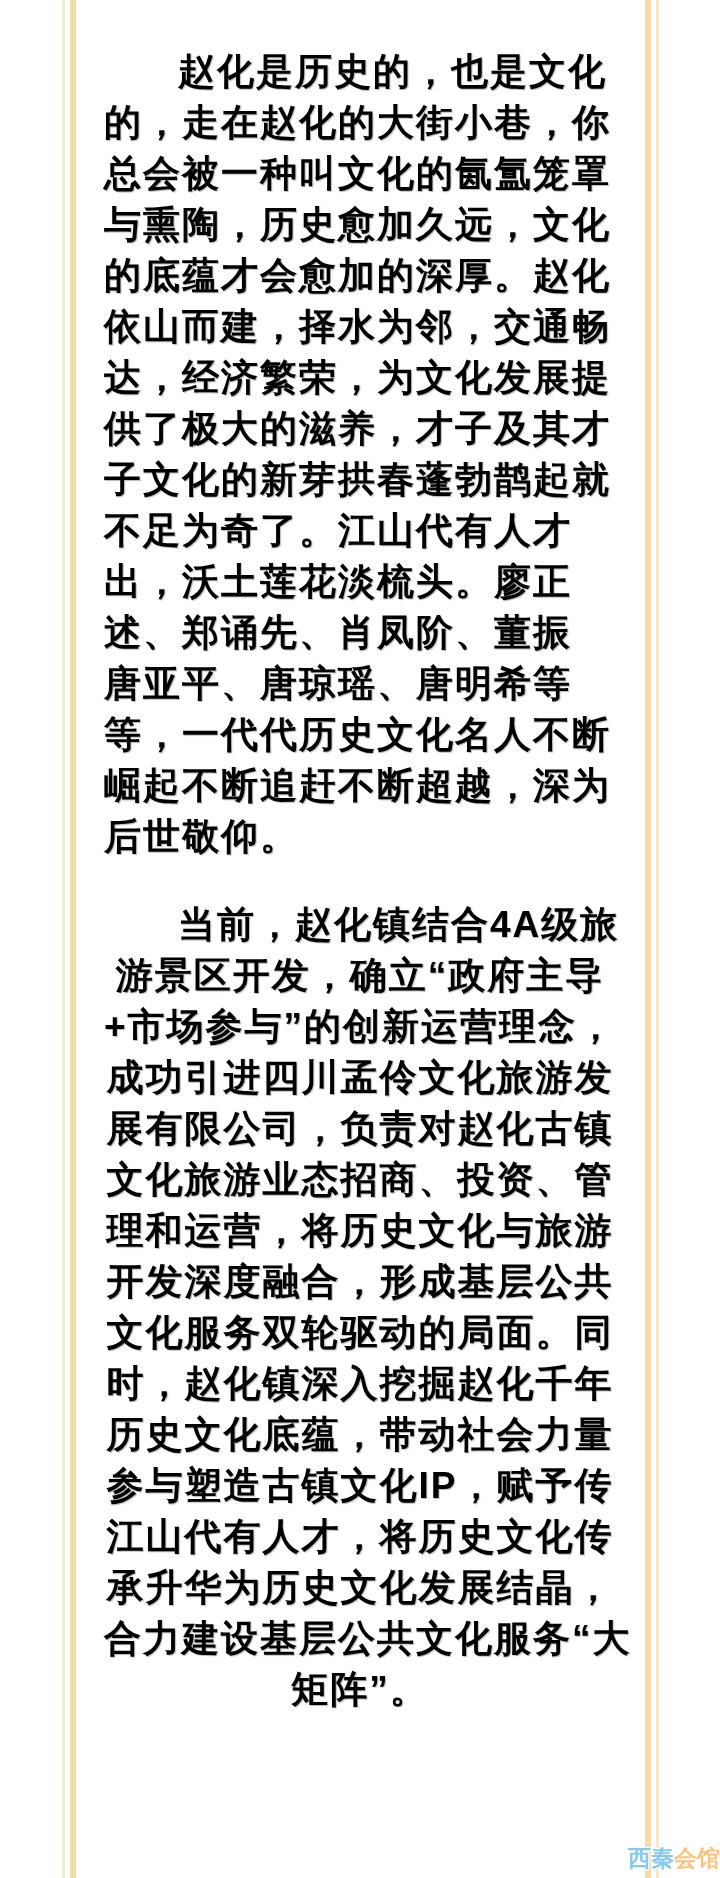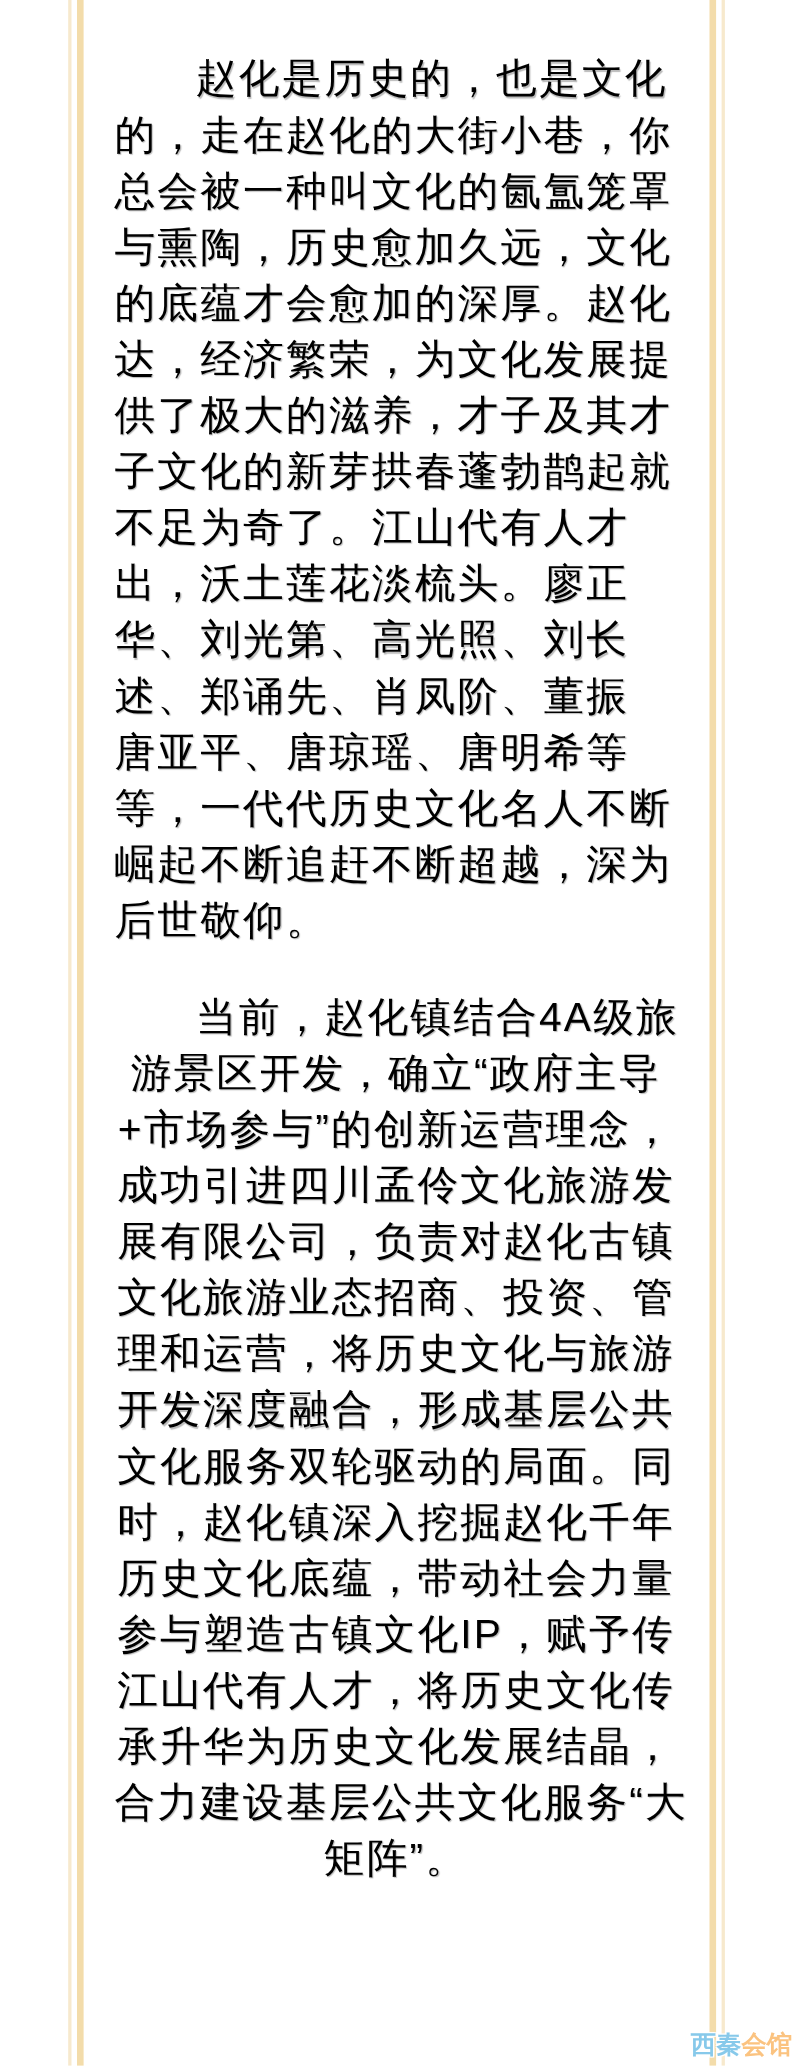--- a/index.html
+++ b/index.html
@@ -39,20 +39,21 @@
     color: #000000;
   }
   .paragraph { margin: 0 0 37px 0; }
   .paragraph:last-child { margin-bottom: 0; text-align: center; }
   .text-line {
     font-size: 37px;
     line-height: 51px;
     letter-spacing: 2px;
     white-space: nowrap;
     text-shadow: 1px 1px 1px rgba(0,0,0,0.28);
+    font-weight: bold;
   }
   .text-line.indent { padding-left: 74px; }
 
   
   .watermark {
     position: absolute;
     right: 0px;
     bottom: 4px;
     z-index: 3;
     font-size: 23px;
@@ -72,26 +73,26 @@
 <div class="vline thick right-inner"></div>
 <div class="vline thin right-outer"></div>
 
 <div class="article">
     <div class="paragraph">
       <div class="text-line indent">赵化是历史的，也是文化</div>
       <div class="text-line">的，走在赵化的大街小巷，你</div>
       <div class="text-line">总会被一种叫文化的氤氲笼罩</div>
       <div class="text-line">与熏陶，历史愈加久远，文化</div>
       <div class="text-line">的底蕴才会愈加的深厚。赵化</div>
+      <div class="text-line">依山而建，择水为邻，交通畅</div>
       <div class="text-line">达，经济繁荣，为文化发展提</div>
       <div class="text-line">供了极大的滋养，才子及其才</div>
       <div class="text-line">子文化的新芽拱春蓬勃鹊起就</div>
       <div class="text-line">不足为奇了。江山代有人才</div>
       <div class="text-line">出，沃土莲花淡梳头。廖正</div>
-      <div class="text-line">华、刘光第、高光照、刘长</div>
       <div class="text-line">述、郑诵先、肖凤阶、董振</div>
       <div class="text-line">唐亚平、唐琼瑶、唐明希等</div>
       <div class="text-line">等，一代代历史文化名人不断</div>
       <div class="text-line">崛起不断追赶不断超越，深为</div>
       <div class="text-line">后世敬仰。</div>
     </div>
     <div class="paragraph">
       <div class="text-line indent">当前，赵化镇结合4A级旅</div>
       <div class="text-line">游景区开发，确立“政府主导</div>
       <div class="text-line">+市场参与”的创新运营理念，</div>

